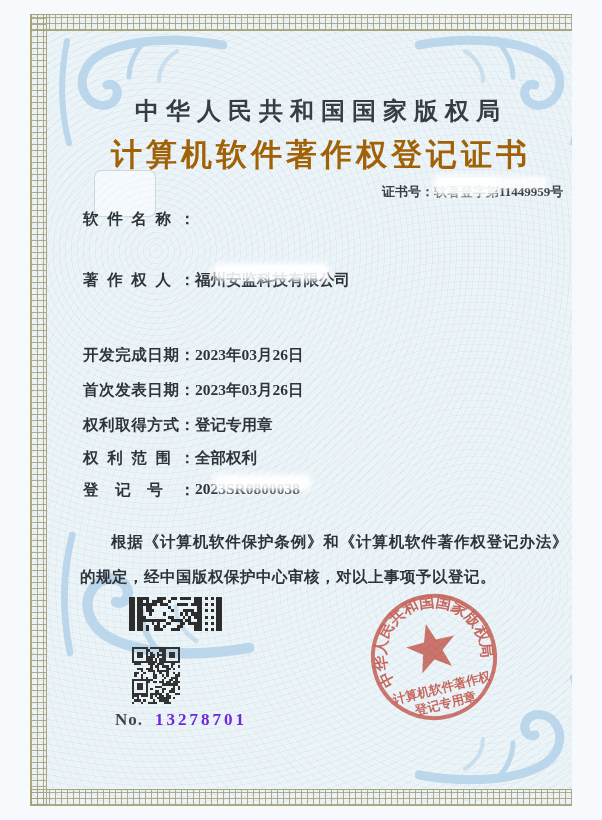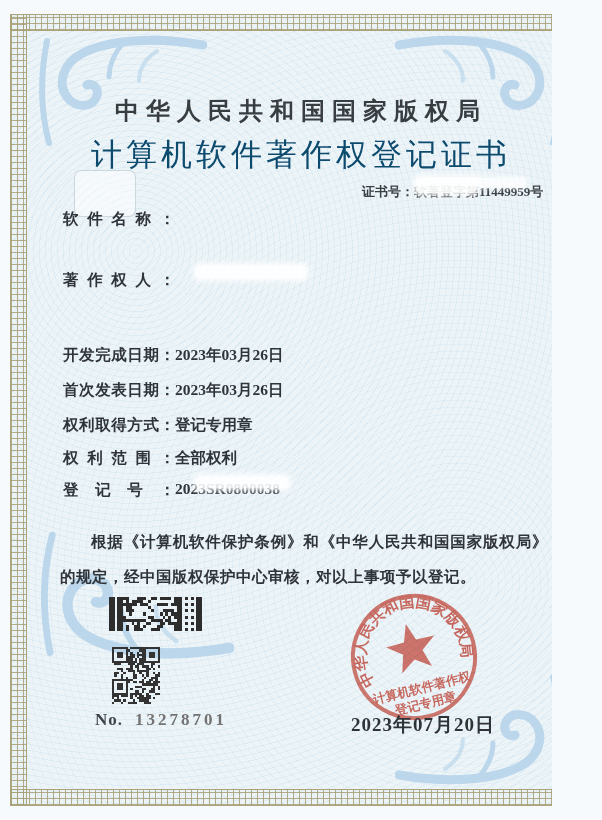--- a/index.html
+++ b/index.html
@@ -1,17 +1,17 @@
 <!DOCTYPE html>
 <html><head>
 <meta charset="utf-8">
 <style>
   html,body{margin:0;padding:0;background:#f7fafc;}
   .page{position:relative;width:552px;height:820px;overflow:hidden;
-        font-family:"Liberation Serif","DejaVu Serif",serif;background:#f7fafc;}
+        font-family:"Liberation Serif","DejaVu Serif",serif;background:#f7fafc;margin-left:20px;}
   .inner-bg{position:absolute;left:10px;top:14px;width:572px;height:790px;
         background-color:#edf4f8;
         background-image:
           repeating-radial-gradient(circle at 22% 30%, rgba(150,195,220,.16) 0 1px, transparent 1px 6px),
           repeating-radial-gradient(circle at 78% 72%, rgba(150,195,220,.12) 0 1px, transparent 1px 7px);
         z-index:0;}
   
   .gk{position:absolute;z-index:2;border:1px solid #aaa37c;
       background-image:
         repeating-linear-gradient(90deg, rgba(167,159,116,.85) 0 1px, transparent 1px 6px),
@@ -22,42 +22,42 @@
   .gk-right{left:567px;top:14px;width:15px;height:790px;}
   
   .corner{position:absolute;width:180px;height:120px;z-index:1;pointer-events:none;}
   .c-tl{left:27px;top:31px;}
   .c-tr{left:395px;top:31px;transform:scaleX(-1);}
   .c-bl{left:27px;top:664px;transform:scaleY(-1) scale(1.15);transform-origin:left top;}
   .c-br{left:395px;top:669px;transform:scale(-1,-1);}
   .title{position:absolute;left:30px;width:542px;top:95px;text-align:center;
          font-size:24px;font-weight:700;letter-spacing:7px;color:#383d42;z-index:3;}
   .subtitle{position:absolute;left:30px;width:542px;top:134px;text-align:center;
-         font-size:31px;font-weight:400;letter-spacing:4px;color:#0c4a6e;z-index:3;}
+         font-size:31px;font-weight:700;letter-spacing:4px;color:#a16207;z-index:3;}
   .certno{position:absolute;left:362px;top:183px;font-size:13px;font-weight:700;
          color:#3a3f44;z-index:3;white-space:nowrap;}
   .row{position:absolute;left:63px;font-size:15.5px;font-weight:700;color:#2f343a;
        white-space:nowrap;z-index:3;}
   .row .lbl{display:inline-flex;justify-content:space-between;width:112px;vertical-align:top;}
   .row .val{margin-left:0;}
   .r1{top:209px;} .r1b{top:232px;} .r2{top:270px;} .r3{top:345px;} .r4{top:380px;}
   .r5{top:415px;} .r6{top:448px;} .r7{top:480px;}
   .statement{position:absolute;left:60px;top:524px;width:488px;z-index:3;
        font-size:15.5px;font-weight:600;color:#2f343a;line-height:35px;
        text-indent:2em;letter-spacing:.5px;text-align:justify;}
   .barcode{position:absolute;left:109px;top:597px;width:93px;height:34px;z-index:3;
        display:grid;grid-template-columns:repeat(33,1fr);grid-auto-rows:1fr;}
   .barcode div{background:transparent;}
   .barcode div.on{background:#2d2d2d;}
   .qr{position:absolute;left:112px;top:647px;width:48px;height:57px;z-index:3;
        display:grid;grid-template-columns:repeat(21,1fr);grid-auto-rows:1fr;}
   .qr div.on{background:#333;}
   .serial{position:absolute;left:95px;top:710px;z-index:3;font-size:17px;
        font-weight:600;color:#3f444a;letter-spacing:1px;white-space:nowrap;}
-  .serial .num{color:#737373;margin-left:12px;letter-spacing:3px;font-weight:700;}
+  .serial .num{color:#6d28d9;margin-left:12px;letter-spacing:3px;font-weight:700;}
   .seal{position:absolute;left:346px;top:589px;width:136px;height:136px;z-index:3;
        opacity:.88;mix-blend-mode:multiply;transform:rotate(-14deg);}
   .seal-date{position:absolute;left:351px;top:712px;z-index:3;font-size:19px;
        font-weight:700;color:#2e3338;letter-spacing:1px;}
   .redact{position:absolute;z-index:4;background:rgba(255,255,255,.92);
        box-shadow:0 0 5px 3px rgba(255,255,255,.85);border-radius:3px;}
   .rd-cert{left:416px;top:178px;width:60px;height:15px;}
   .rd-cert2{left:474px;top:178px;width:52px;height:9px;background:rgba(255,255,255,.75);
        box-shadow:0 0 4px 2px rgba(255,255,255,.6);}
   .rd-owner{left:196px;top:266px;width:110px;height:12px;background:rgba(255,255,255,.88);}
@@ -128,21 +128,21 @@
         <span>：</span>
       </span>
   </div>
   <div class="row r2">
     <span class="lbl">
         <span>著</span>
         <span>作</span>
         <span>权</span>
         <span>人</span>
         <span>：</span>
-      </span>
+      </span><span class="val">福州安监科技有限公司</span>
   </div>
   <div class="row r3">
     <span class="lbl">
         <span>开</span>
         <span>发</span>
         <span>完</span>
         <span>成</span>
         <span>日</span>
         <span>期</span>
         <span>：</span>
@@ -181,21 +181,21 @@
   </div>
   <div class="row r7">
     <span class="lbl">
         <span>登</span>
         <span>记</span>
         <span>号</span>
         <span>：</span>
       </span><span class="val">2023SR0800038</span>
   </div>
 
-  <div class="statement">根据《计算机软件保护条例》和《中华人民共和国国家版权局》的规定，经中国版权保护中心审核，对以上事项予以登记。</div>
+  <div class="statement">根据《计算机软件保护条例》和《计算机软件著作权登记办法》的规定，经中国版权保护中心审核，对以上事项予以登记。</div>
 
   <div class="barcode">
       <div class="on"></div>
       <div class="on"></div>
       <div></div>
       <div class="on"></div>
       <div class="on"></div>
       <div class="on"></div>
       <div class="on"></div>
       <div></div>
@@ -1091,19 +1091,18 @@
     <circle cx="68" cy="68" r="61" fill="none" stroke="#d4594b" stroke-width="4" opacity="0.9"></circle>
     <path id="sealArc" d="M24.5,86.3 A48,48 0 1 1 111.5,86.3" fill="none"></path>
     <text font-size="15" fill="#d4594b" font-weight="700">
       <textPath href="#sealArc" startOffset="2" textLength="184" lengthAdjust="spacingAndGlyphs">中华人民共和国国家版权局</textPath>
     </text>
     <polygon fill="#d4594b" opacity="0.92" points="68,34 74.2,51.5 92.7,52 78,63.2 83.3,81 68,70.5 52.7,81 58,63.2 43.3,52 61.8,51.5"></polygon>
     <text x="68" y="104" text-anchor="middle" font-size="12.5" fill="#d4594b" font-weight="700">计算机软件著作权</text>
     <text x="68" y="120" text-anchor="middle" font-size="12.5" fill="#d4594b" font-weight="700">登记专用章</text>
   </svg>
 
-  <div class="seal-date">2023年07月20日</div>
 
   <div class="redact rd-cert"></div>
   <div class="redact rd-cert2"></div>
   <div class="redact rd-owner"></div>
   <div class="redact rd-reg"></div>
 </div>
 
 </body></html>

